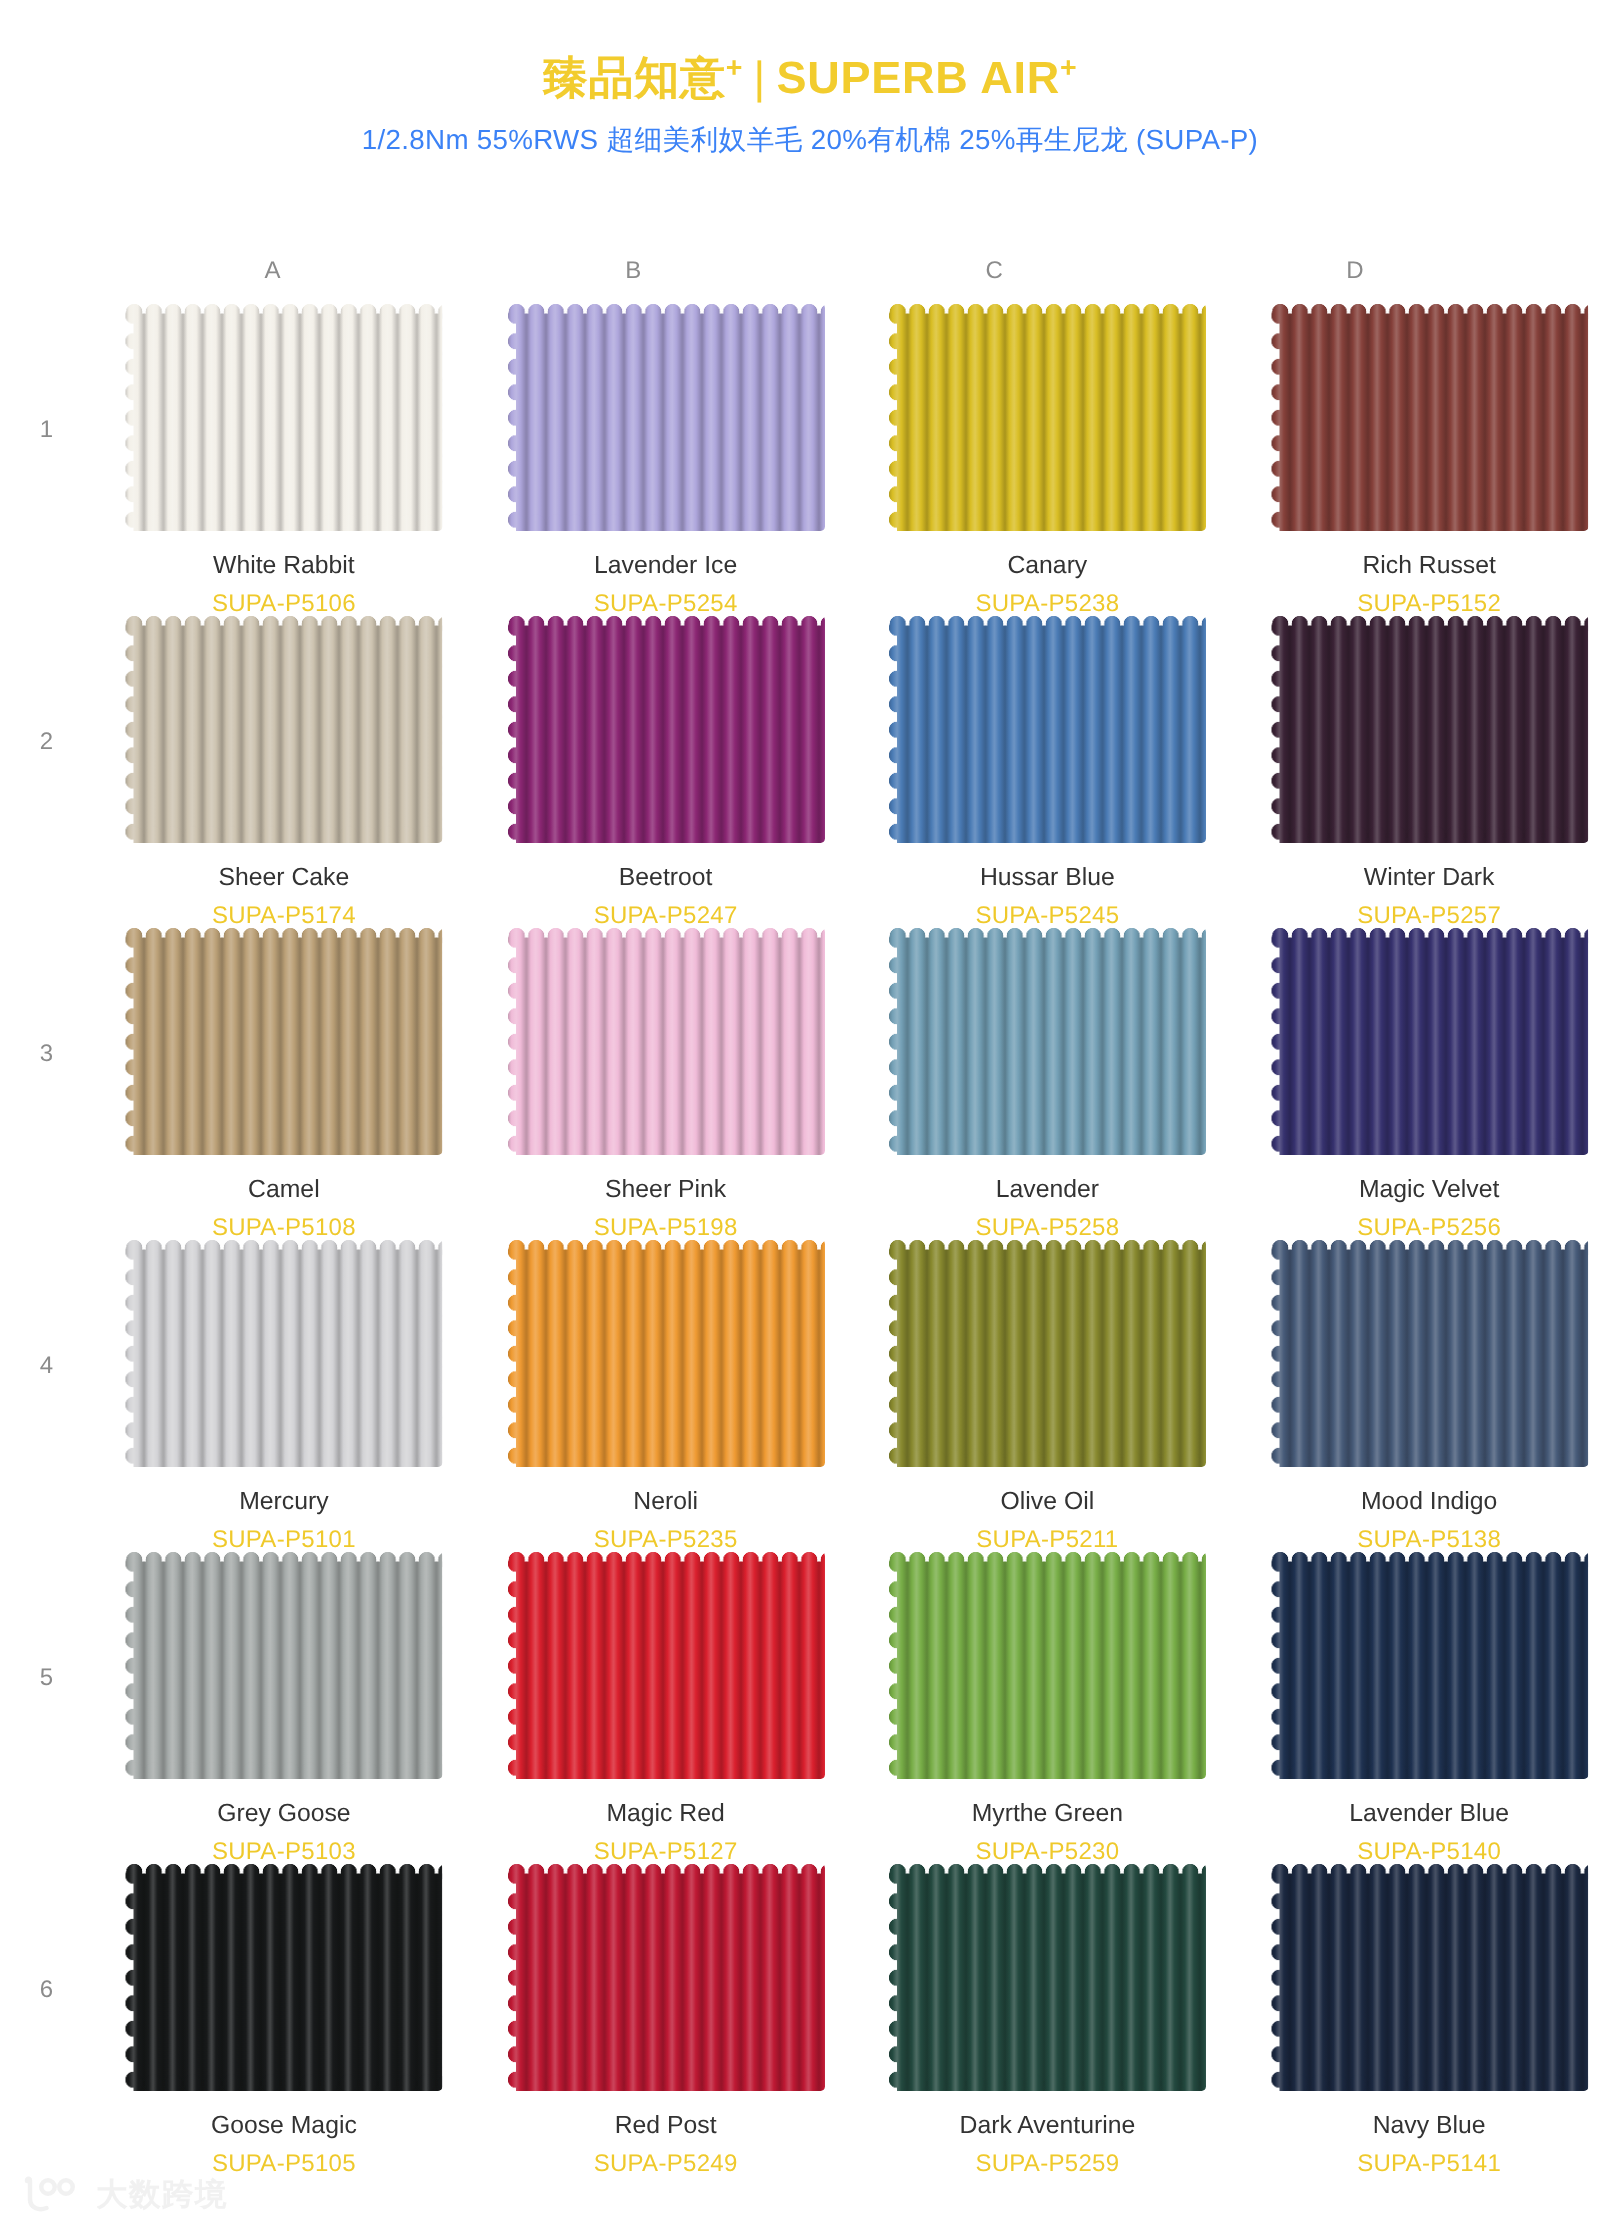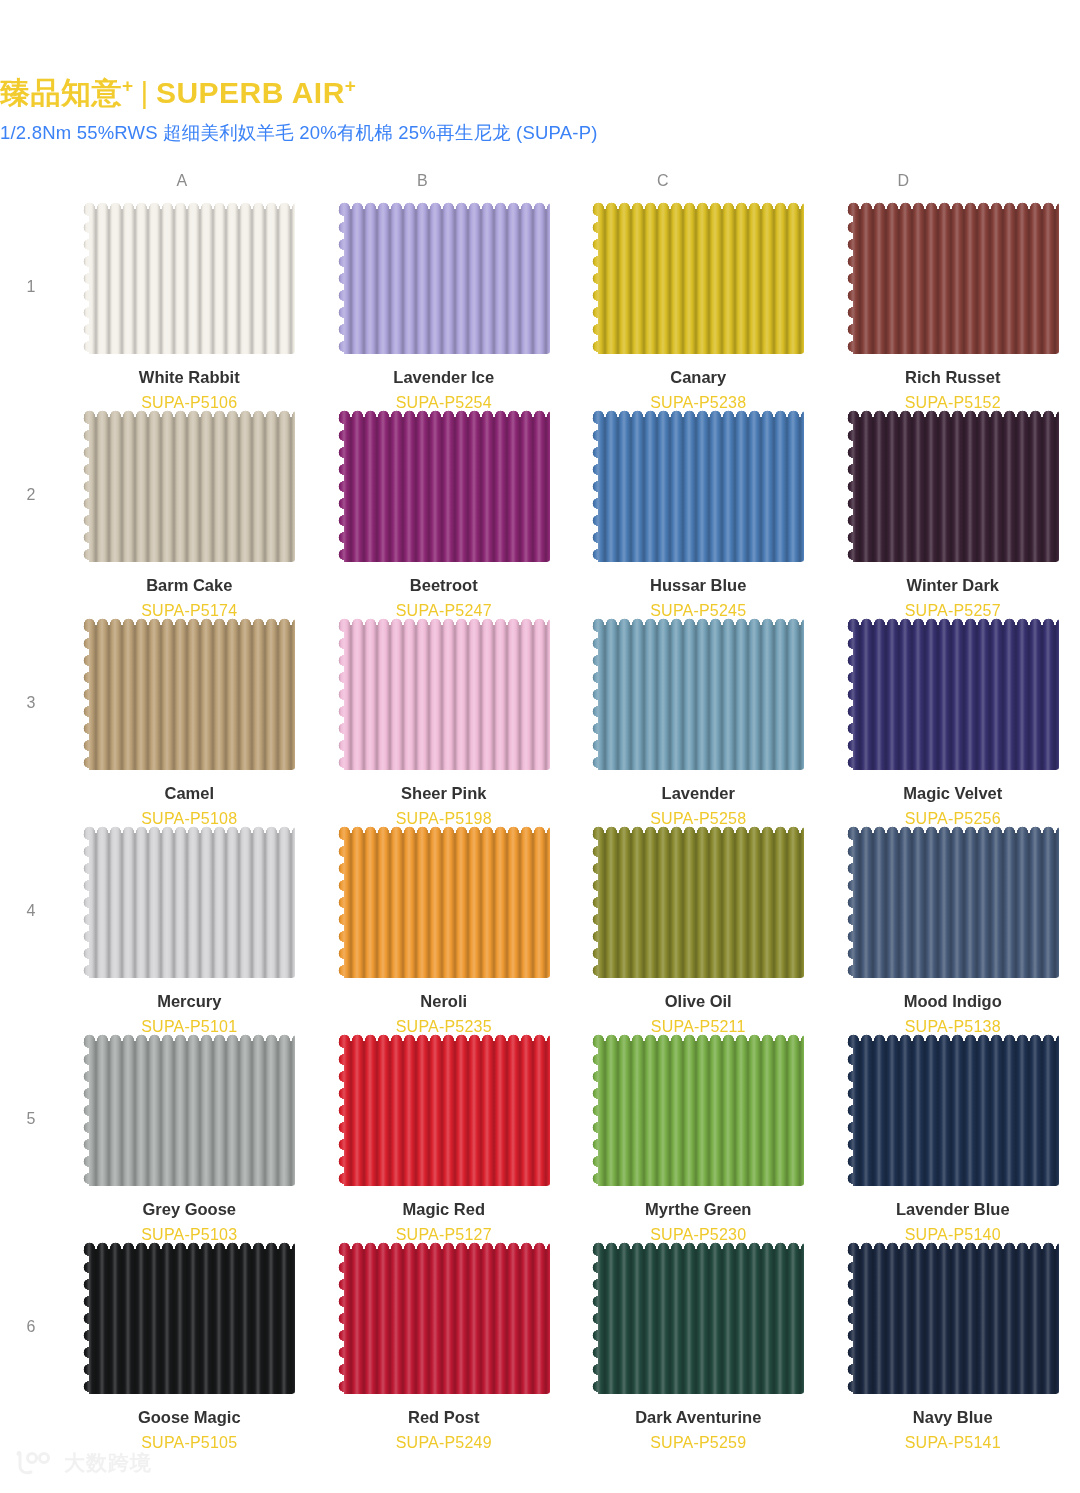--- a/index.html
+++ b/index.html
@@ -11,22 +11,22 @@
   body {
     width: 1080px;
     height: 1493px;
     position: relative;
     font-family: "Liberation Sans", sans-serif;
     overflow: hidden;
   }
 
   
   .header {
-    text-align: left;
-    padding-top: 76px;
+    text-align: center;
+    padding-top: 36px;
   }
   .title-line {
     font-size: 30px;
     font-weight: bold;
     color: #F2CC2E;
     letter-spacing: 0.5px;
     line-height: 1.15;
     white-space: nowrap;
   }
   .title-line .sup {
@@ -142,21 +142,20 @@
   }
 
   
   .swatch-name {
     margin-top: 13px;
     font-size: 16.5px;
     color: #333333;
     line-height: 1.25;
     text-align: center;
     white-space: nowrap;
-    font-weight: bold;
   }
   .swatch-code {
     margin-top: 5px;
     font-size: 16px;
     color: #EFC92B;
     letter-spacing: 0.2px;
     line-height: 1.2;
     text-align: left;
     white-space: nowrap;
   }
@@ -232,21 +231,21 @@
           </div>
         </div>
       </div>
       <div class="row">
         <div class="row-num">2</div>
         <div class="cells">
           <div class="cell">
             <div class="swatch-holder">
               <div class="swatch" style="background: linear-gradient(90deg, rgb(160, 152, 137) 0px, rgb(205, 195, 176) 3px, rgb(215, 207, 192) 6px, rgb(205, 195, 176) 9px, rgb(160, 152, 137) 13px) 0% 0% / 13px 100% repeat, repeating-linear-gradient(115deg, rgba(255, 255, 255, 0.16) 0px, rgba(255, 255, 255, 0.16) 3px, rgba(0, 0, 0, 0) 3px, rgba(0, 0, 0, 0) 9px) 0% 0% / 26px 17px repeat, repeating-linear-gradient(0deg, rgb(135, 129, 116) 0px, rgba(0, 0, 0, 0) 2px, rgba(0, 0, 0, 0) 15px, rgb(135, 129, 116) 17px) 0% 0% / 13px 17px repeat,  0% 0% / 100% 100% no-repeat rgb(205, 195, 176);"></div>
             </div>
-            <div class="swatch-name">Barm Cake</div>
+            <div class="swatch-name">Sheer Cake</div>
             <div class="swatch-code">SUPA-P5174</div>
           </div>
           <div class="cell">
             <div class="swatch-holder">
               <div class="swatch" style="background: linear-gradient(90deg, rgb(108, 30, 90) 0px, rgb(139, 38, 115) 3px, rgb(162, 81, 143) 6px, rgb(139, 38, 115) 9px, rgb(108, 30, 90) 13px) 0% 0% / 13px 100% repeat, repeating-linear-gradient(115deg, rgba(255, 255, 255, 0.16) 0px, rgba(255, 255, 255, 0.16) 3px, rgba(0, 0, 0, 0) 3px, rgba(0, 0, 0, 0) 9px) 0% 0% / 26px 17px repeat, repeating-linear-gradient(0deg, rgb(92, 25, 76) 0px, rgba(0, 0, 0, 0) 2px, rgba(0, 0, 0, 0) 15px, rgb(92, 25, 76) 17px) 0% 0% / 13px 17px repeat,  0% 0% / 100% 100% no-repeat rgb(139, 38, 115);"></div>
             </div>
             <div class="swatch-name">Beetroot</div>
             <div class="swatch-code">SUPA-P5247</div>
           </div>
           <div class="cell">

